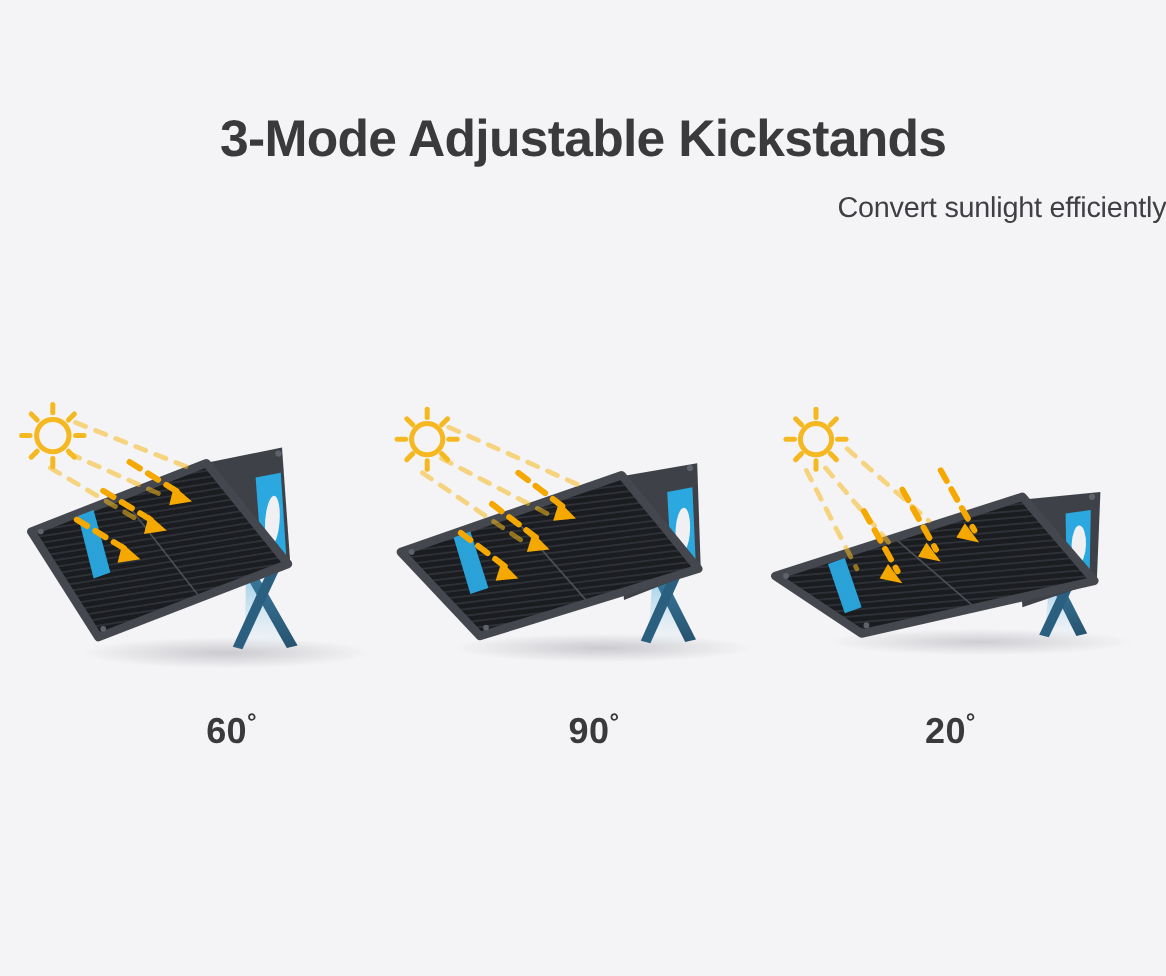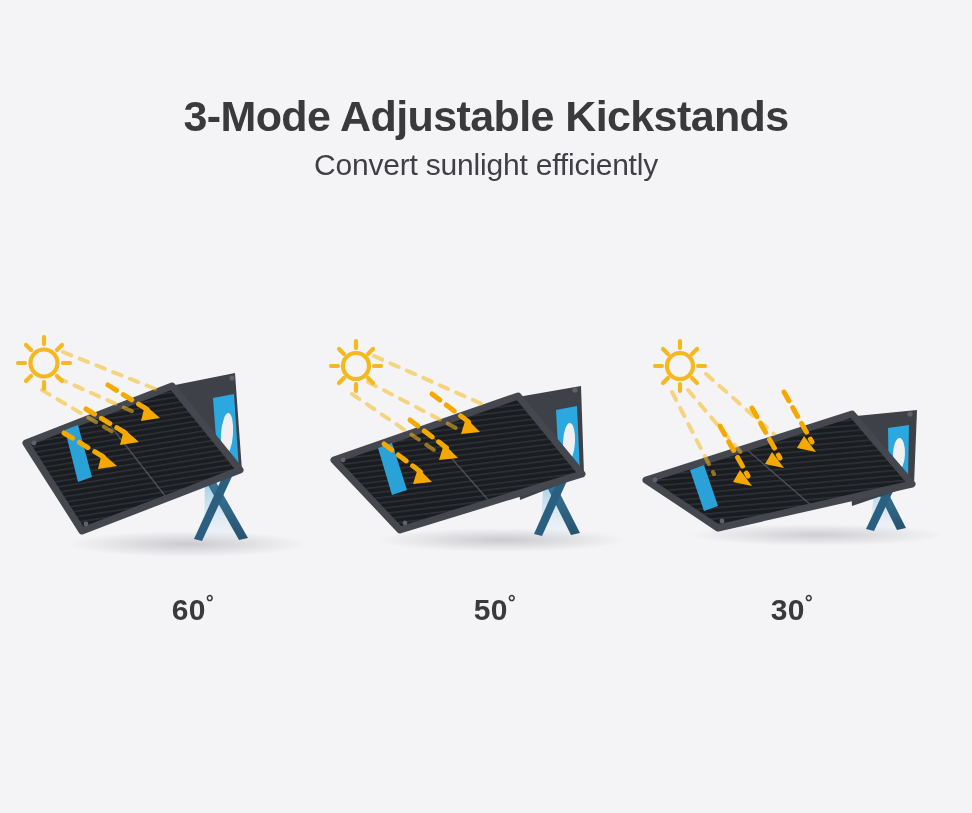--- a/index.html
+++ b/index.html
@@ -27,25 +27,25 @@
     width: 972px;
     text-align: center;
     font-size: 43px;
     font-weight: bold;
     letter-spacing: -0.6px;
     color: #3a3a3c;
     line-height: 1.12;
   }
   .subhead {
     position: absolute;
-    top: 148px;
+    top: 160px;
     left: 0;
     width: 972px;
-    text-align: center;
-    font-size: 30px;
+    text-align: right;
+    font-size: 24px;
     font-weight: normal;
     letter-spacing: -0.2px;
     color: #3f3f44;
   }
   .panels-row {
     position: absolute;
     top: 330px;
     left: 0;
     width: 972px;
     height: 250px;
@@ -354,17 +354,17 @@
             <path d="M108 140 L120 156 L101 152 Z" fill="#f5a800" stroke="none"></path>
           </g>
         </g>
       </svg>
     </div>
 
   </div>
 
   <div class="labels-row">
     <div class="angle-label" id="lbl0"><span>60</span><span class="deg">°</span></div>
-    <div class="angle-label" id="lbl1"><span>50</span><span class="deg">°</span></div>
-    <div class="angle-label" id="lbl2"><span>30</span><span class="deg">°</span></div>
+    <div class="angle-label" id="lbl1"><span>90</span><span class="deg">°</span></div>
+    <div class="angle-label" id="lbl2"><span>20</span><span class="deg">°</span></div>
   </div>
 
 </div>
 
 </body></html>

